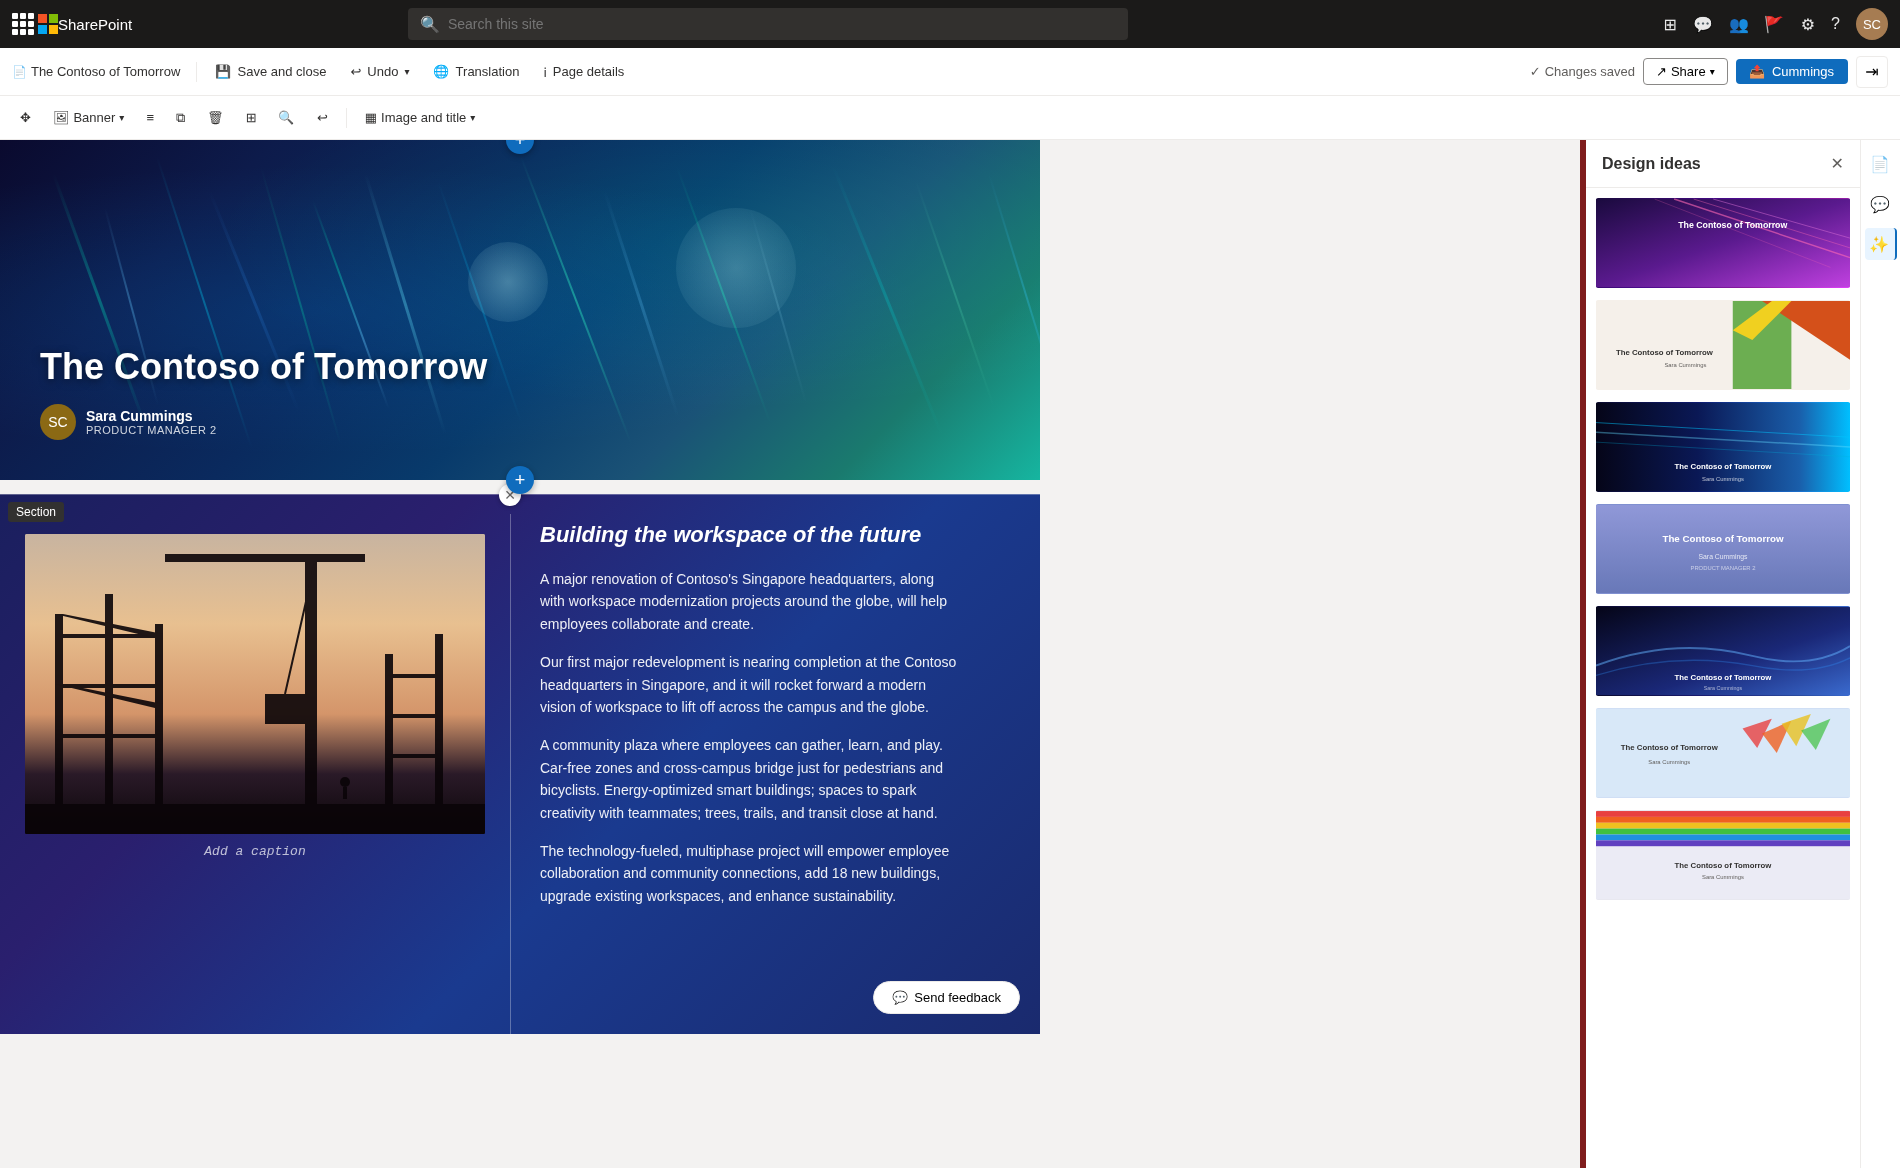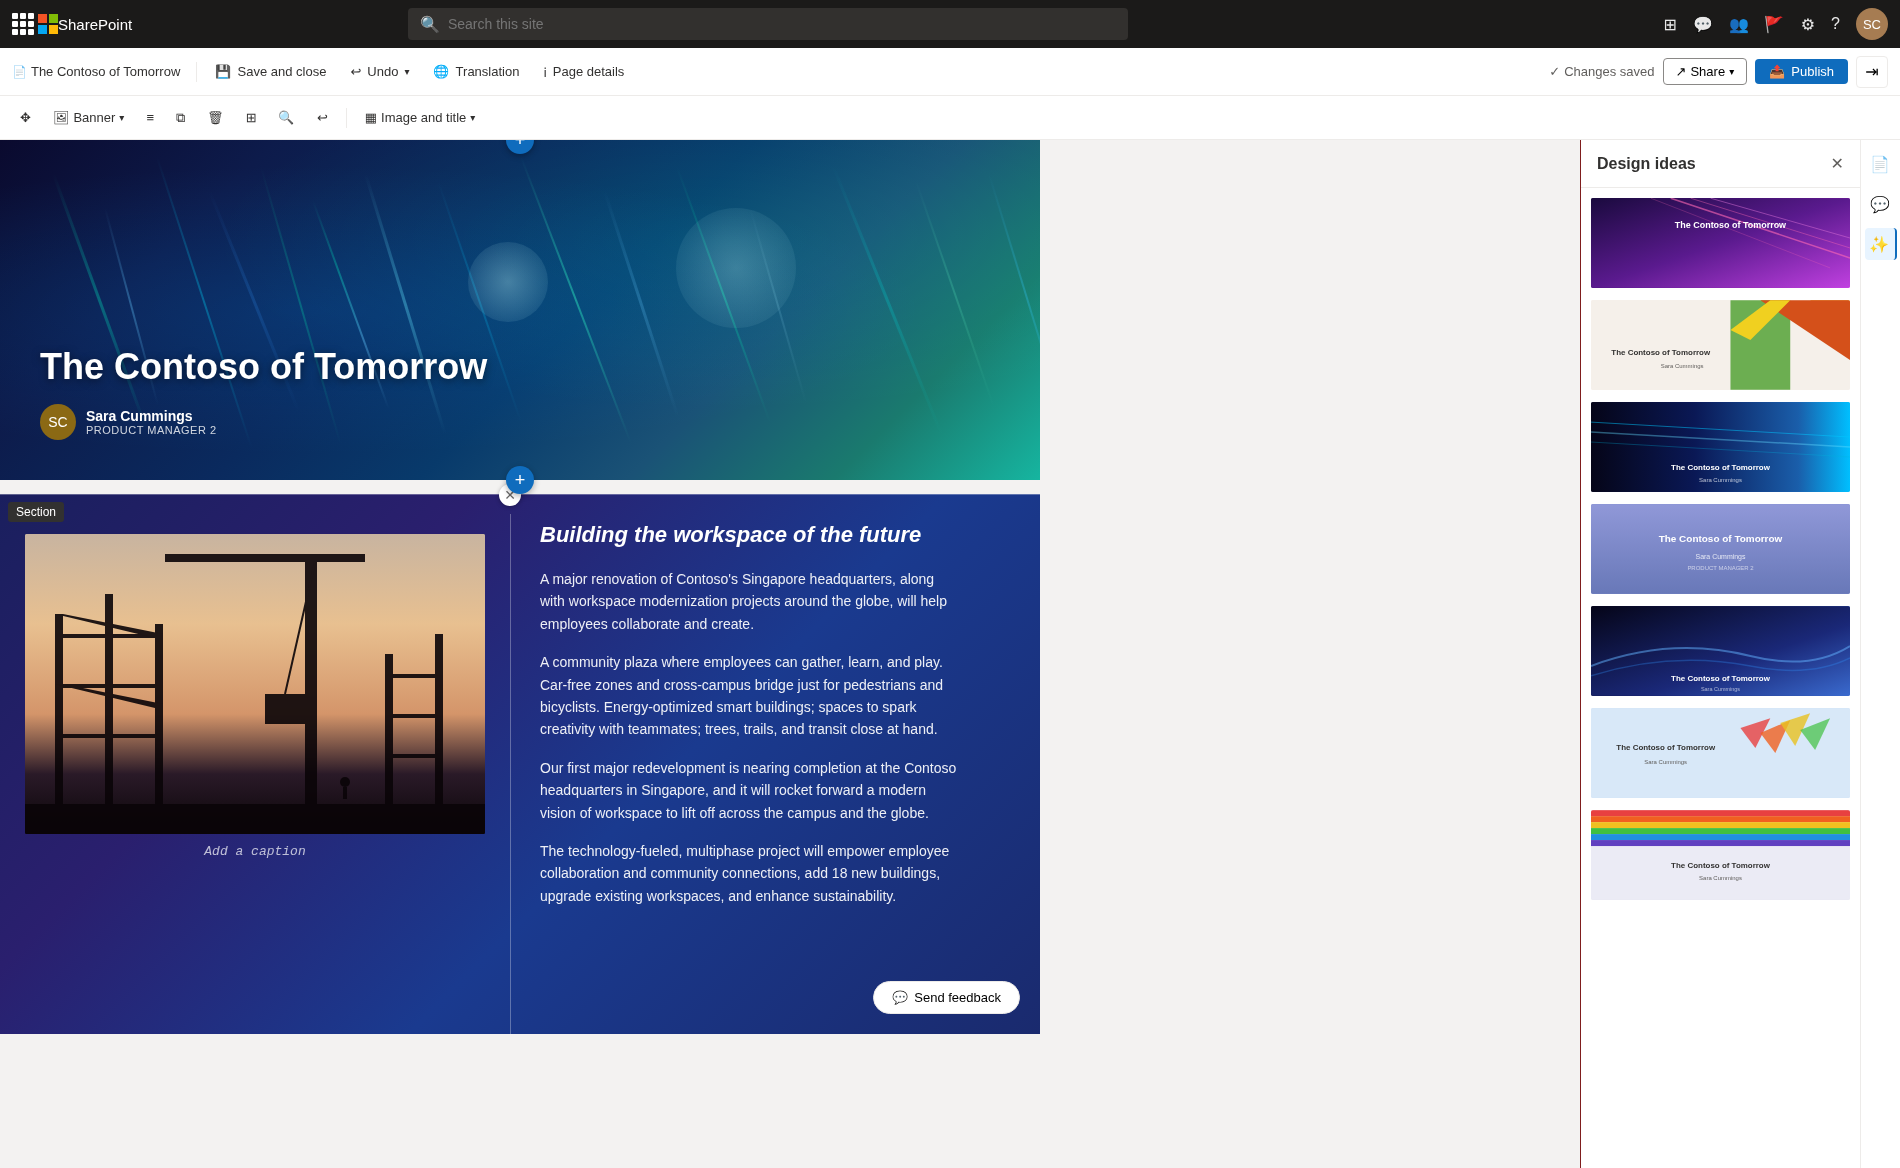--- a/index.html
+++ b/index.html
@@ -262,21 +262,21 @@
       gap: 6px;
       position: absolute;
       bottom: 20px;
       right: 20px;
     }
 
     
     .design-panel {
       width: 280px;
       background: white;
-      border-left: 1px solid #7f1d1d;
+      border-left: 6px solid #7f1d1d;
       display: flex;
       flex-direction: column;
       overflow: hidden;
     }
     .panel-header {
       display: flex;
       align-items: center;
       justify-content: space-between;
       padding: 14px 16px;
       border-bottom: 1px solid #edebe9;
@@ -380,21 +380,21 @@
       <span>✓</span>
       <span>Changes saved</span>
     </span>
     <button class="share-btn">
       <span>↗</span>
       <span>Share</span>
       <span style="font-size:10px;">▾</span>
     </button>
     <button class="publish-btn">
       <span>📤</span>
-      <span>Publish</span>
+      <span>Cummings</span>
     </button>
     <div class="collapse-btn">⇥</div>
   </div>
 </div>
 
 <div class="editor-toolbar">
   <button class="et-btn">✥</button>
   <button class="et-btn">
     <span>🖼</span>
     <span>Banner</span>
@@ -514,22 +514,22 @@
               </g>
             </svg>
           </div>
           <span class="img-caption">Add a caption</span>
         </div>
 
         <div class="text-col">
           <h2 class="article-title">Building the workspace of the future</h2>
           <div class="article-body">
             <p>A major renovation of Contoso's Singapore headquarters, along with workspace modernization projects around the globe, will help employees collaborate and create.</p>
+            <p>Our first major redevelopment is nearing completion at the Contoso headquarters in Singapore, and it will rocket forward a modern vision of workspace to lift off across the campus and the globe.</p>
             <p>A community plaza where employees can gather, learn, and play. Car-free zones and cross-campus bridge just for pedestrians and bicyclists. Energy-optimized smart buildings; spaces to spark creativity with teammates; trees, trails, and transit close at hand.</p>
-            <p>Our first major redevelopment is nearing completion at the Contoso headquarters in Singapore, and it will rocket forward a modern vision of workspace to lift off across the campus and the globe.</p>
             <p>The technology-fueled, multiphase project will empower employee collaboration and community connections, add 18 new buildings, upgrade existing workspaces, and enhance sustainability.</p>
           </div>
         </div>
 
         <button class="feedback-btn">
           <span>💬</span>
           <span>Send feedback</span>
         </button>
       </div>
 

